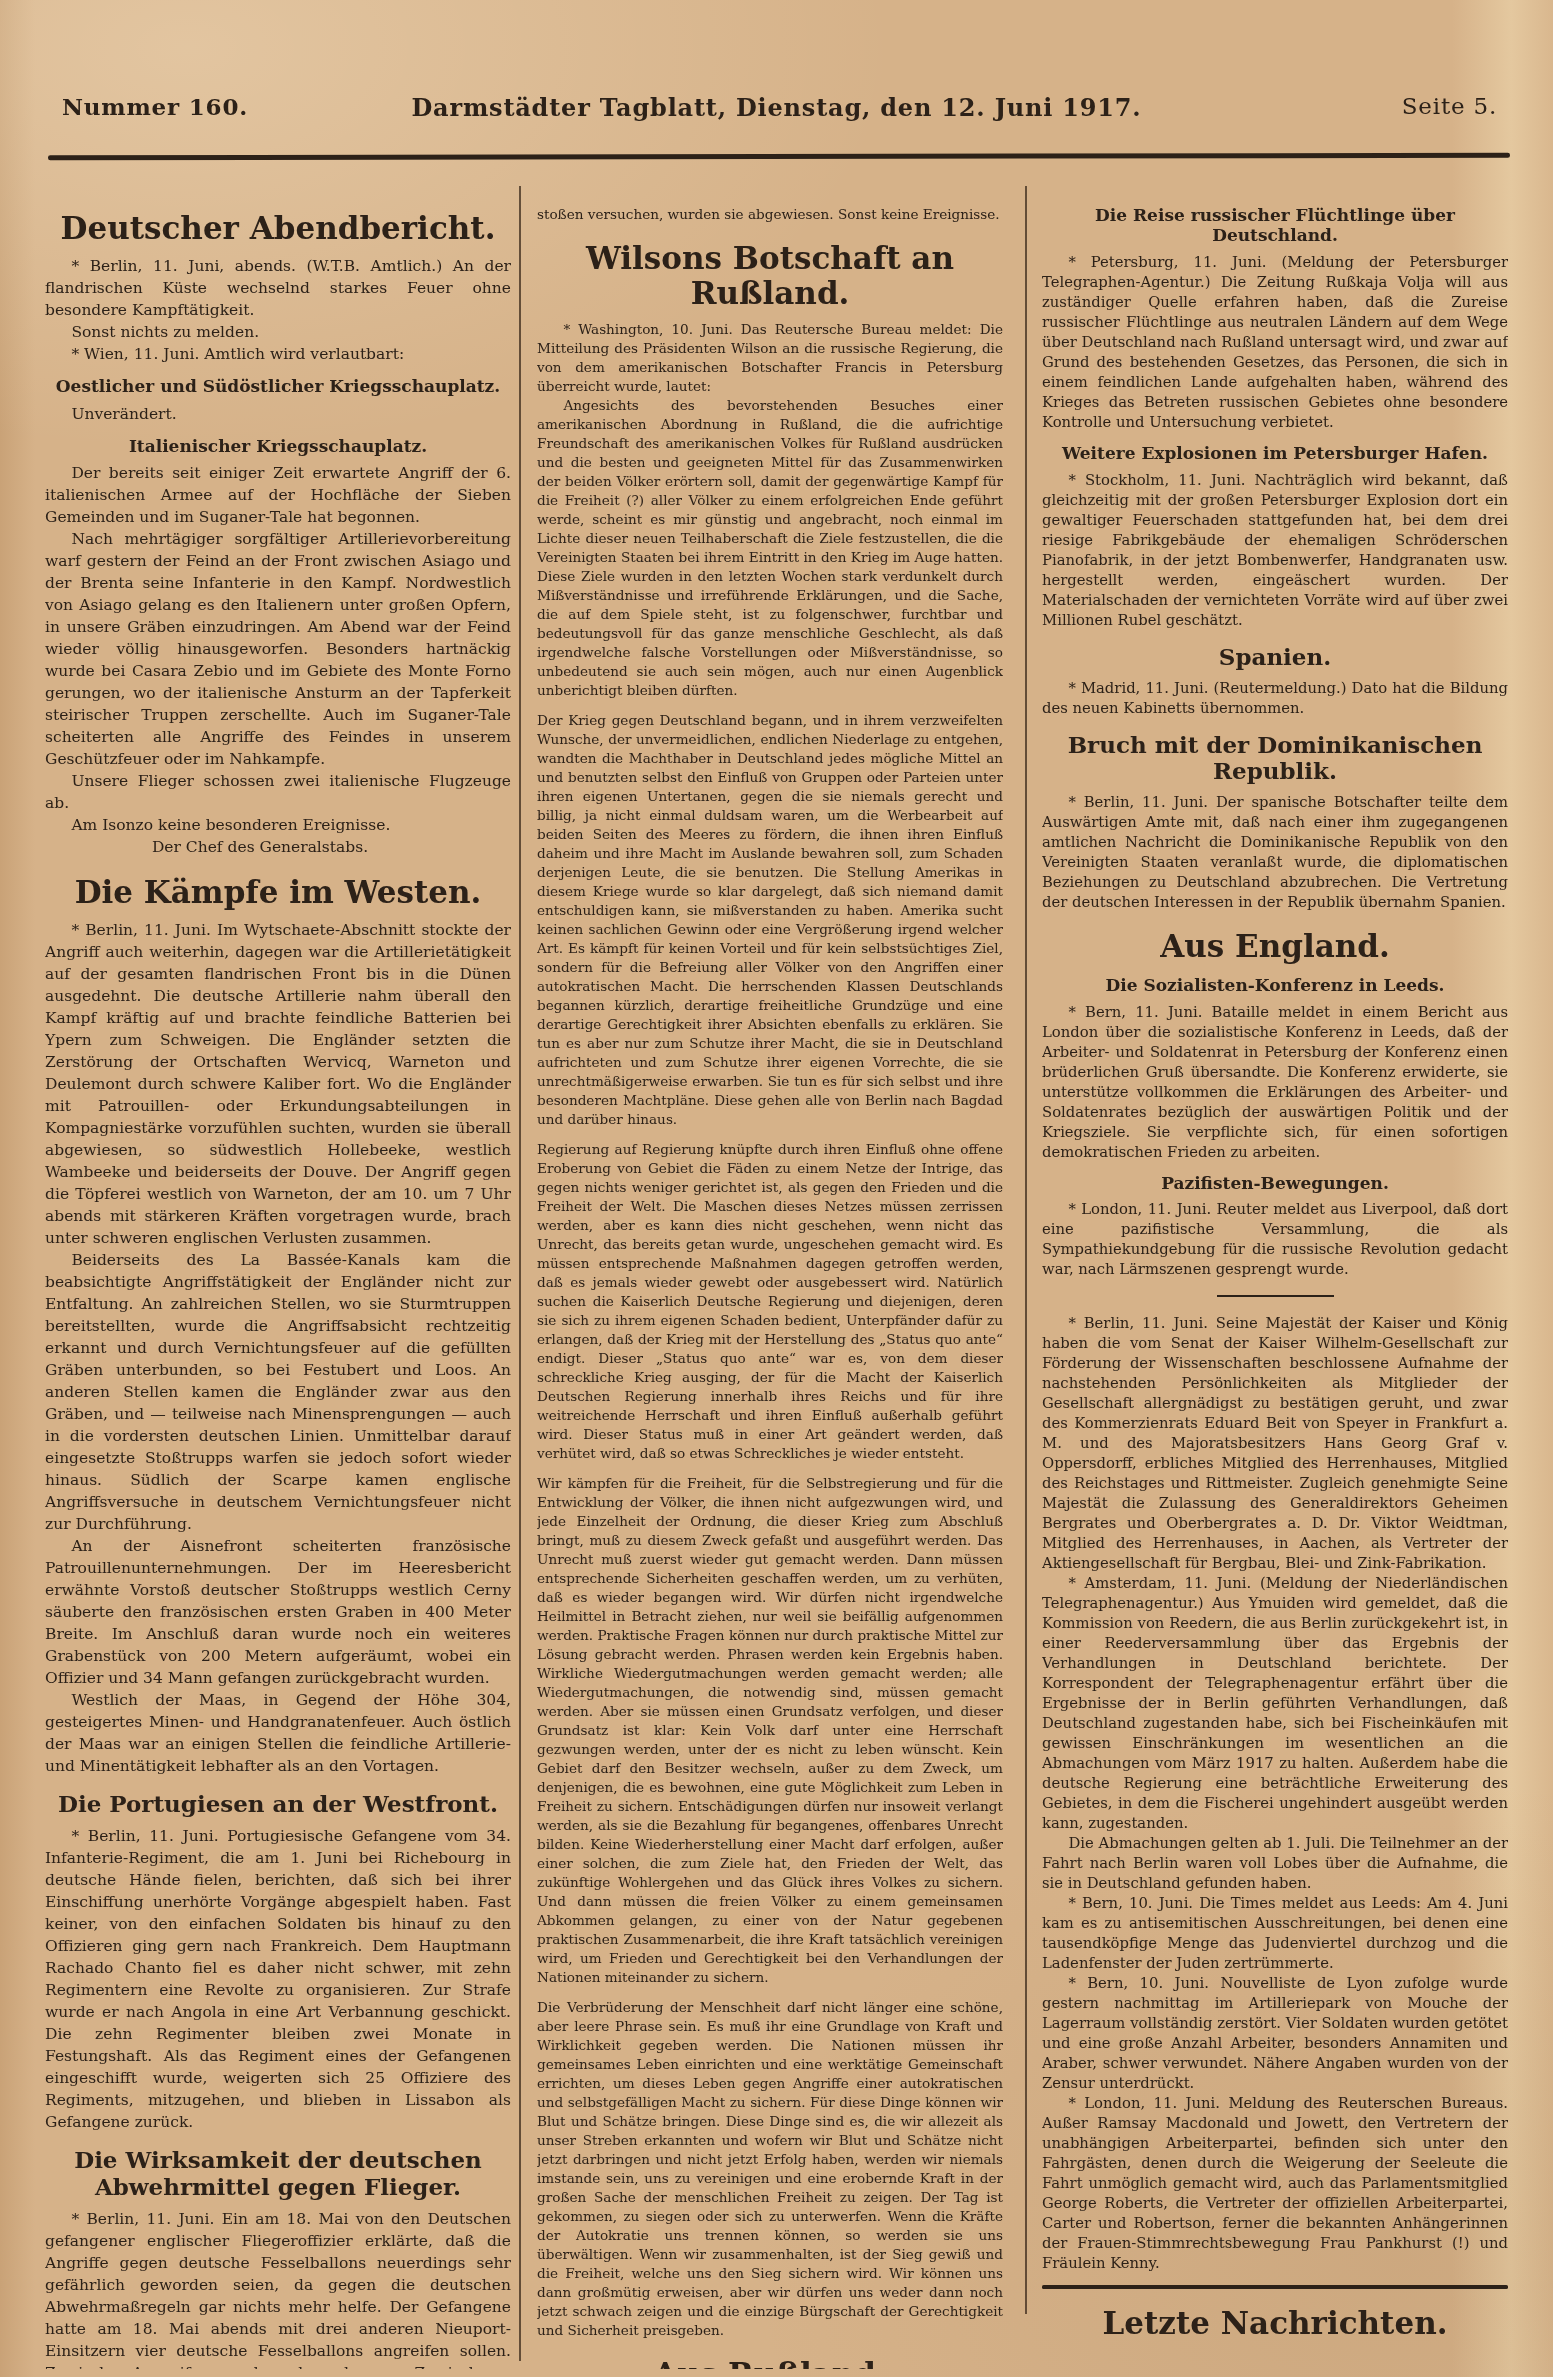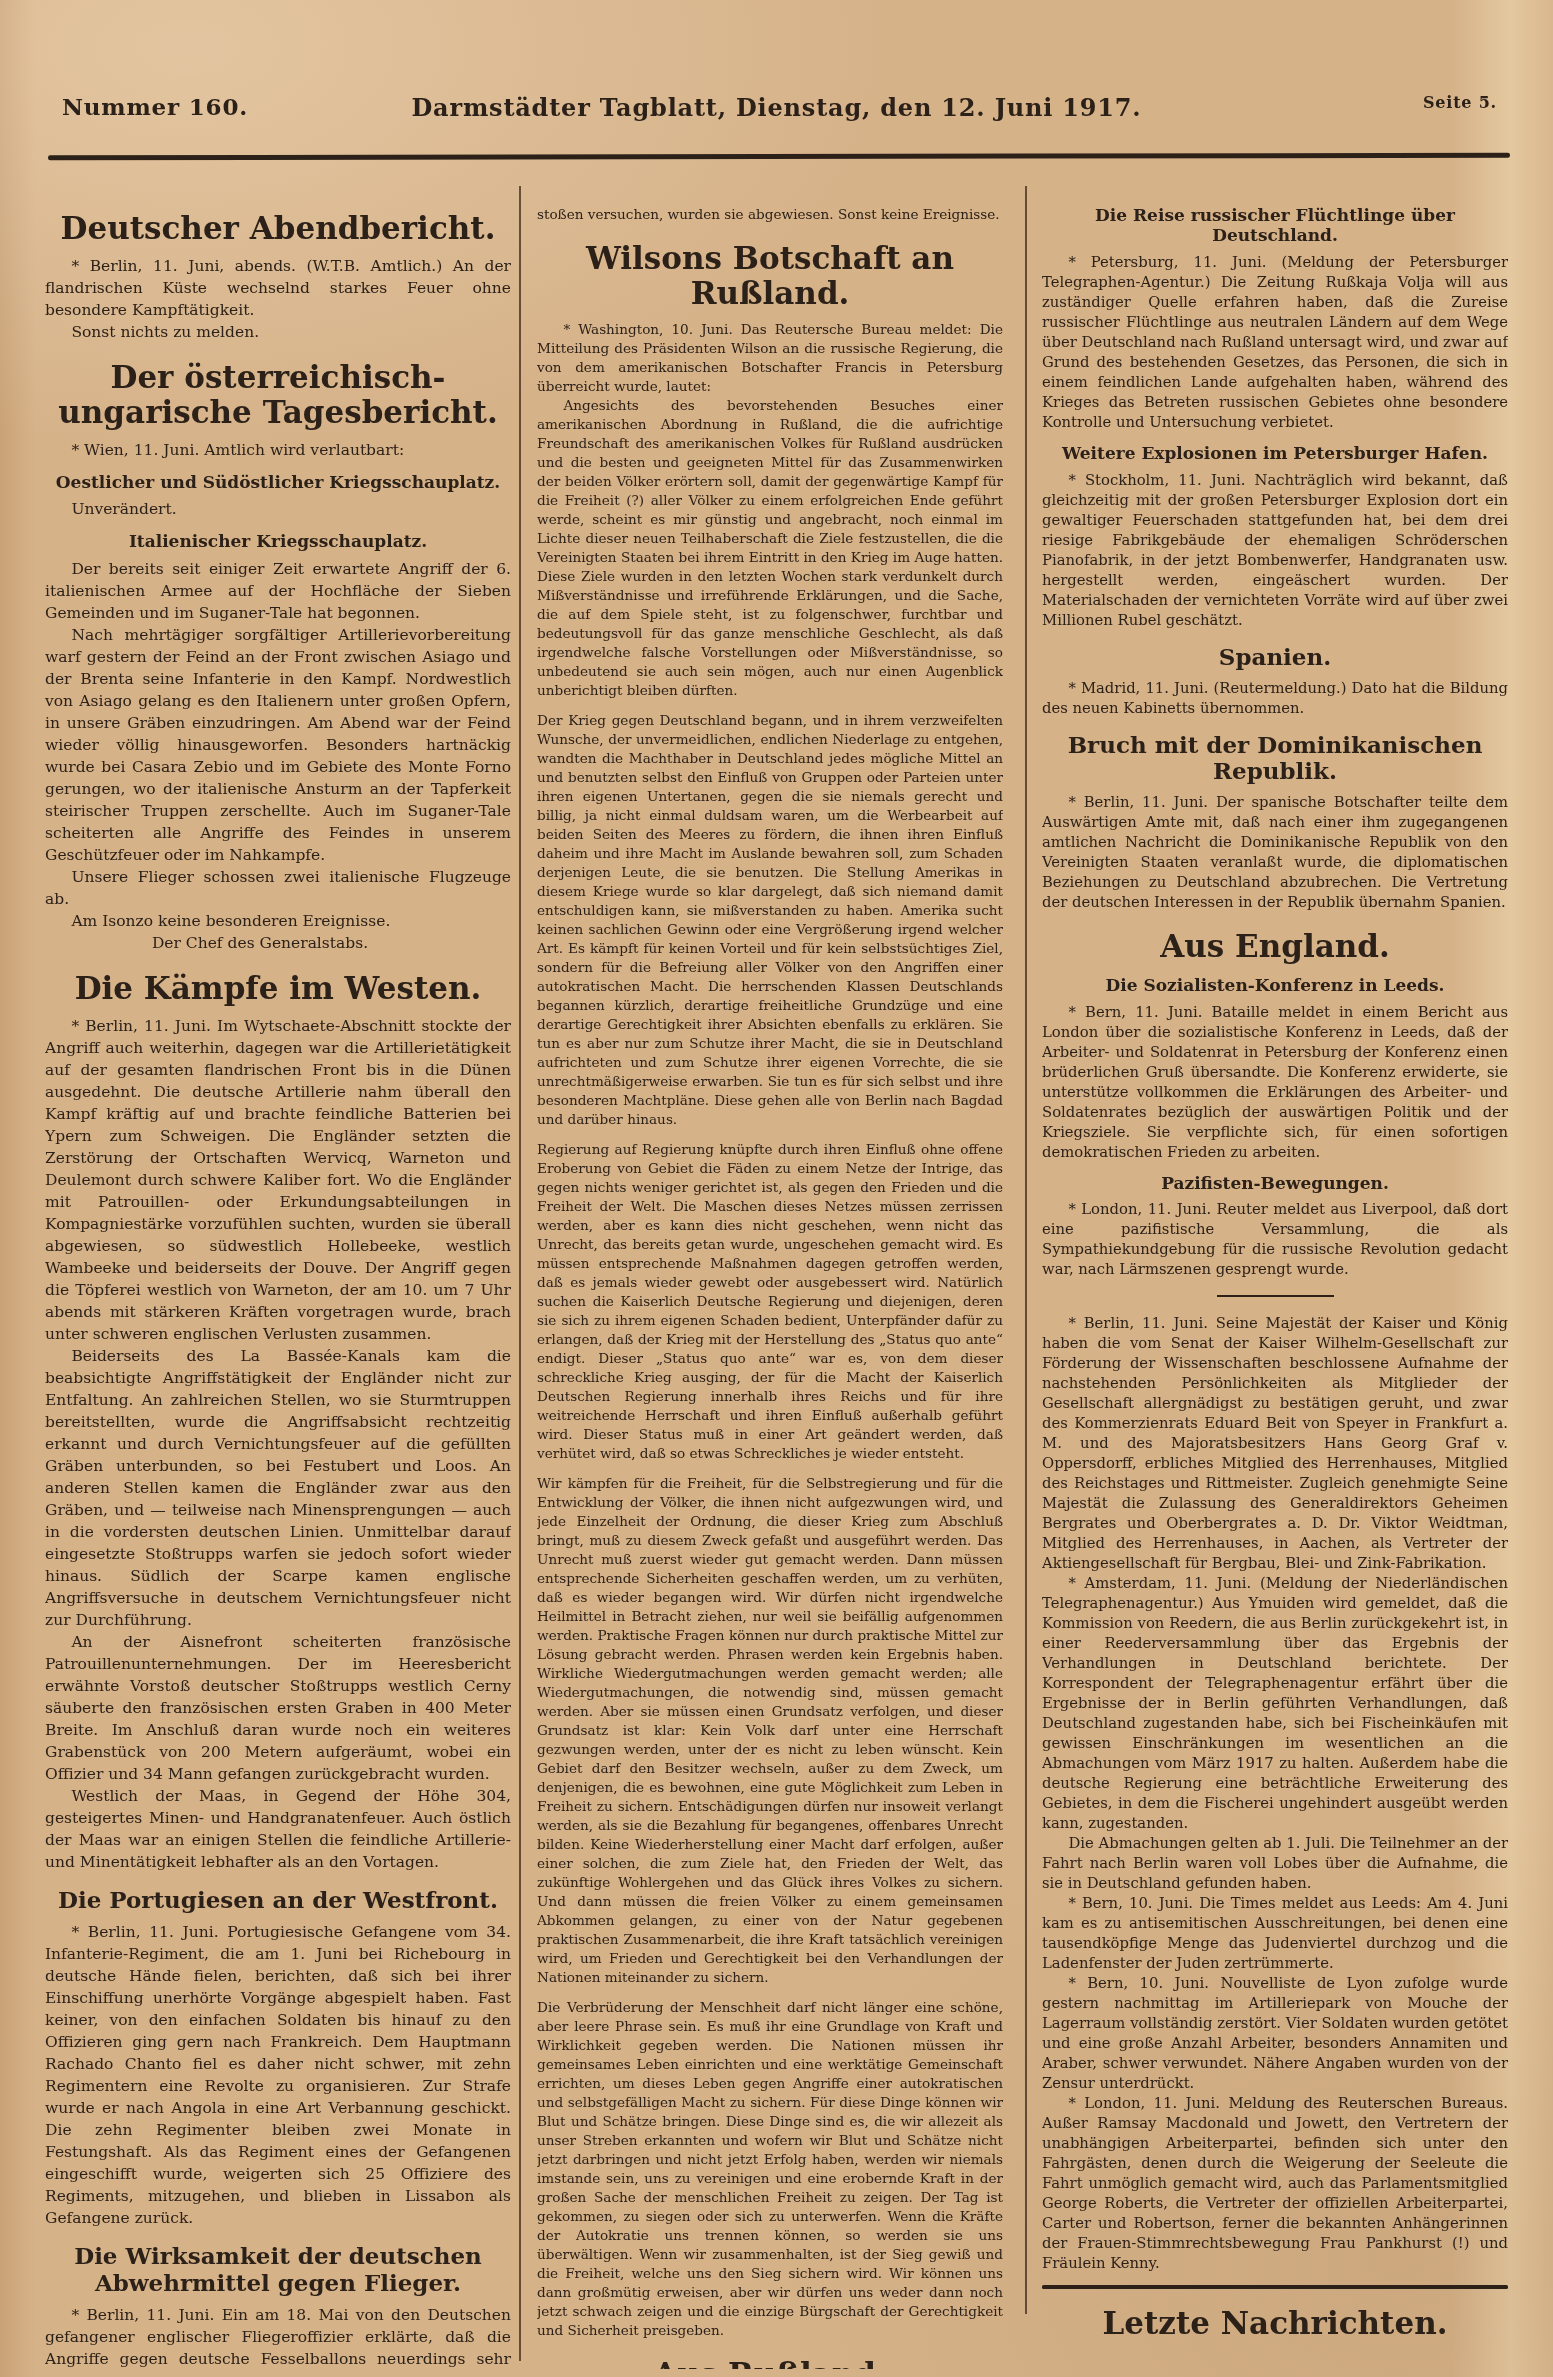--- a/index.html
+++ b/index.html
@@ -8,21 +8,21 @@
     font-family:"DejaVu Serif","Liberation Serif",serif;
     color:#2c2118;
     background:
       radial-gradient(1087px 621px at 12% 2%, rgba(255,241,214,0.30), transparent 65%),
       radial-gradient(932px 699px at 90% 95%, rgba(120,80,40,0.10), transparent 70%),
       linear-gradient(90deg,#c9a277 0px,#d6b289 35px,#d6b289 1452px,#e4c89f 1511px,#d9b78e 1553px),
       #d6b289;
   }
   .masthead-issue{position:absolute;left:62px;top:93px;font-size:23px;font-weight:bold;letter-spacing:0.8px;}
   .masthead-title{position:absolute;left:0;right:0;top:93px;text-align:center;font-size:24px;font-weight:bold;letter-spacing:0.8px;}
-  .masthead-page{position:absolute;right:56px;top:93px;font-size:16px;font-weight:bold;letter-spacing:0.8px;}
+  .masthead-page{position:absolute;right:56px;top:93px;font-size:23px;font-weight:normal;letter-spacing:0.8px;}
   .masthead-rule{position:absolute;left:48px;right:43px;top:154px;height:4.7px;background:#2c2118;border-radius:2.3px;transform:rotate(-0.1deg);}
   .vrule{position:absolute;top:186px;width:1.6px;background:rgba(54,38,24,0.72);}
   #vrule-1{left:519px;height:2175px;}
   #vrule-2{left:1025px;height:2128px;}
   .col{position:absolute;top:194px;width:466px;height:2175px;overflow:hidden;text-align:justify;}
   #col-left{left:45px;font-size:15.5px;line-height:22px;}
   #col-mid{left:537px;font-size:13.6px;line-height:19px;}
   #col-right{left:1042px;font-size:14.8px;line-height:20px;}
   .col p{margin:0;text-indent:26.4px;}
   .col p.pc{text-indent:0;margin-top:11px;}
@@ -38,21 +38,20 @@
 
 <div class="masthead-issue">Nummer 160.</div>
 <div class="masthead-title">Darmstädter Tagblatt, Dienstag, den 12. Juni 1917.</div>
 <div class="masthead-page">Seite 5.</div>
 <div class="masthead-rule"></div>
 
 <div class="col" id="col-left">
     <div class="h1">Deutscher Abendbericht.</div>
     <p>* Berlin, 11. Juni, abends. (W.T.B. Amtlich.) An der flandrischen Küste wechselnd starkes Feuer ohne besondere Kampftätigkeit.</p>
     <p>Sonst nichts zu melden.</p>
-    <div class="h1">Der österreichisch-ungarische Tagesbericht.</div>
     <p>* Wien, 11. Juni. Amtlich wird verlautbart:</p>
     <div class="h3">Oestlicher und Südöstlicher Kriegsschauplatz.</div>
     <p>Unverändert.</p>
     <div class="h3">Italienischer Kriegsschauplatz.</div>
     <p>Der bereits seit einiger Zeit erwartete Angriff der 6. italienischen Armee auf der Hochfläche der Sieben Gemeinden und im Suganer-Tale hat begonnen.</p>
     <p>Nach mehrtägiger sorgfältiger Artillerievorbereitung warf gestern der Feind an der Front zwischen Asiago und der Brenta seine Infanterie in den Kampf. Nordwestlich von Asiago gelang es den Italienern unter großen Opfern, in unsere Gräben einzudringen. Am Abend war der Feind wieder völlig hinausgeworfen. Besonders hartnäckig wurde bei Casara Zebio und im Gebiete des Monte Forno gerungen, wo der italienische Ansturm an der Tapferkeit steirischer Truppen zerschellte. Auch im Suganer-Tale scheiterten alle Angriffe des Feindes in unserem Geschützfeuer oder im Nahkampfe.</p>
     <p>Unsere Flieger schossen zwei italienische Flugzeuge ab.</p>
     <p>Am Isonzo keine besonderen Ereignisse.</p>
     <p class="ps">Der Chef des Generalstabs.</p>
     <div class="h1">Die Kämpfe im Westen.</div>

